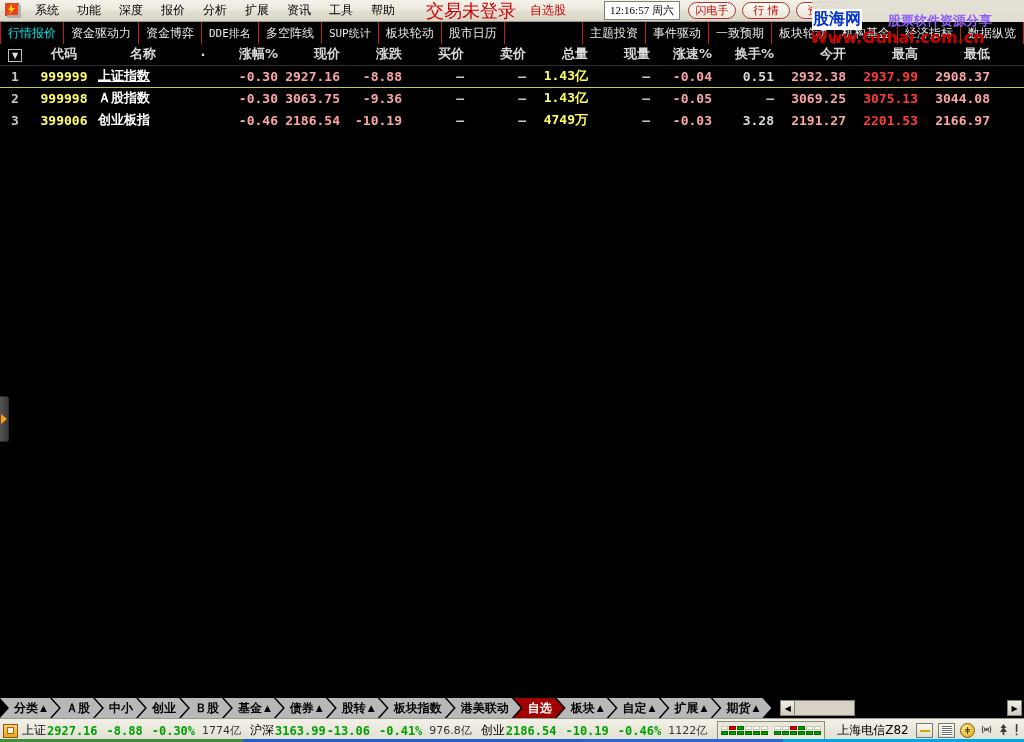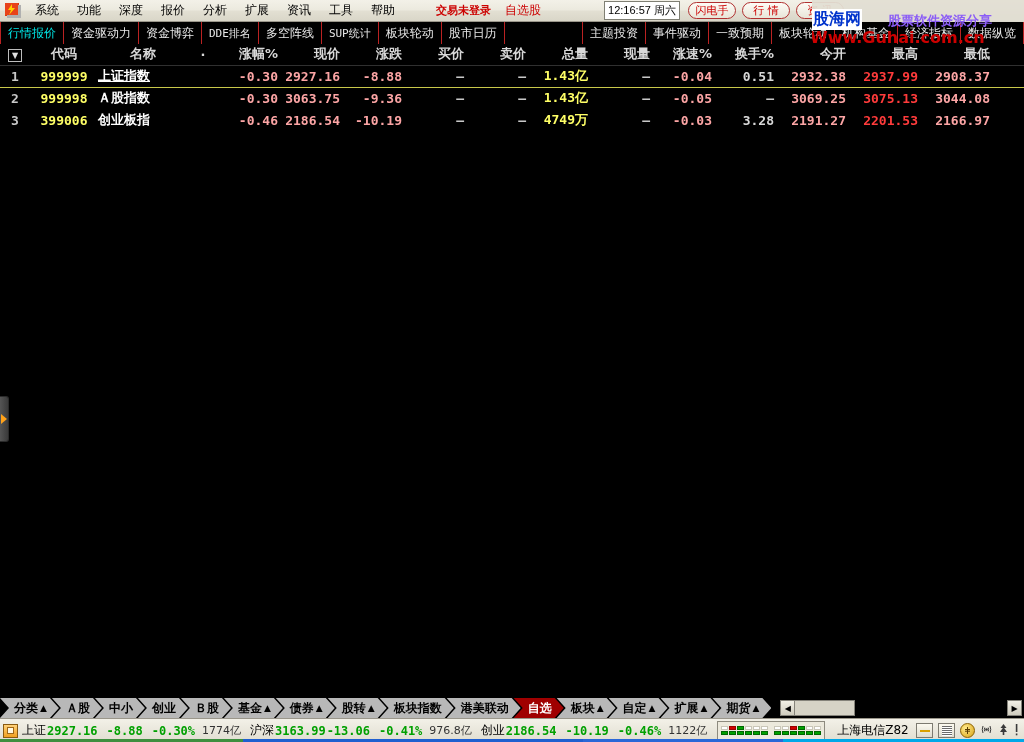--- a/index.html
+++ b/index.html
@@ -27,35 +27,34 @@
     flex: none;
   }
   .logo-glyph { position: relative; width: 16px; height: 15px; }
   .menu-item {
     height: 22px; padding: 0 9px;
     display: flex; align-items: center;
     font-size: 12px; color: #000; white-space: nowrap;
     font-family: "DejaVu Sans", sans-serif;
   }
   .trade-status {
-    margin-left: 32px; font-size: 11px; color: #cc0000; white-space: nowrap;
-    font-family: "DejaVu Sans", sans-serif;
-    font-weight: bold;
+    margin-left: 22px; font-size: 18px; color: #cc0000; white-space: nowrap;
+    font-family: "DejaVu Sans", sans-serif;
   }
   .zixuan-link {
     margin-left: 14px; font-size: 12px; color: #cc0000; white-space: nowrap;
     font-family: "DejaVu Sans", sans-serif;
   }
   .clock {
     position: absolute; left: 604px; top: 1px;
     width: 76px; height: 19px;
     background: #ffffff; border: 1px solid #7f7f73;
     display: flex; align-items: center; justify-content: center;
     font-size: 11px; color: #000; white-space: nowrap;
-    font-family: Liberation Sans, sans-serif;
+    font-family: Liberation Serif, serif;
   }
   .pill {
     position: absolute; top: 2px; height: 17px;
     border: 1px solid #b03030; border-radius: 9px;
     background: linear-gradient(to bottom,#fdfcf6,#e8e5d8);
     display: flex; align-items: center; justify-content: center;
     font-size: 11px; color: #cc0000; white-space: nowrap;
     font-family: "DejaVu Sans", sans-serif;
   }
 

